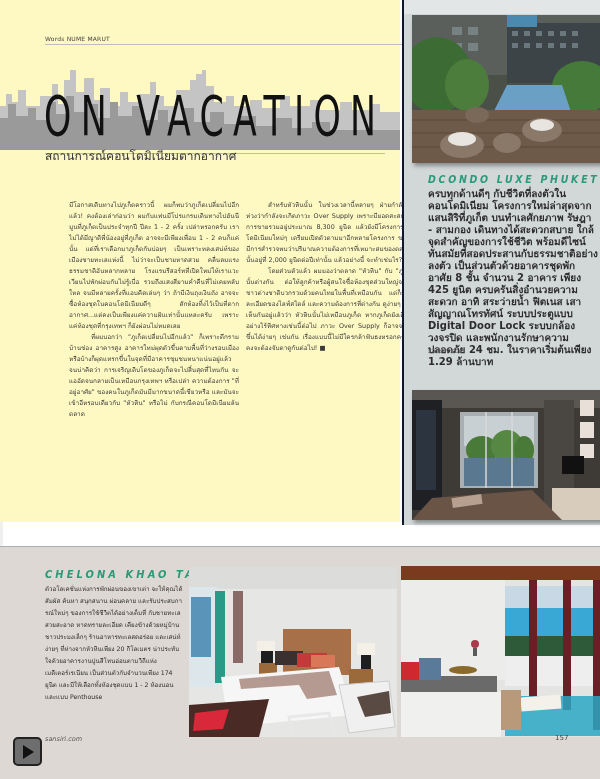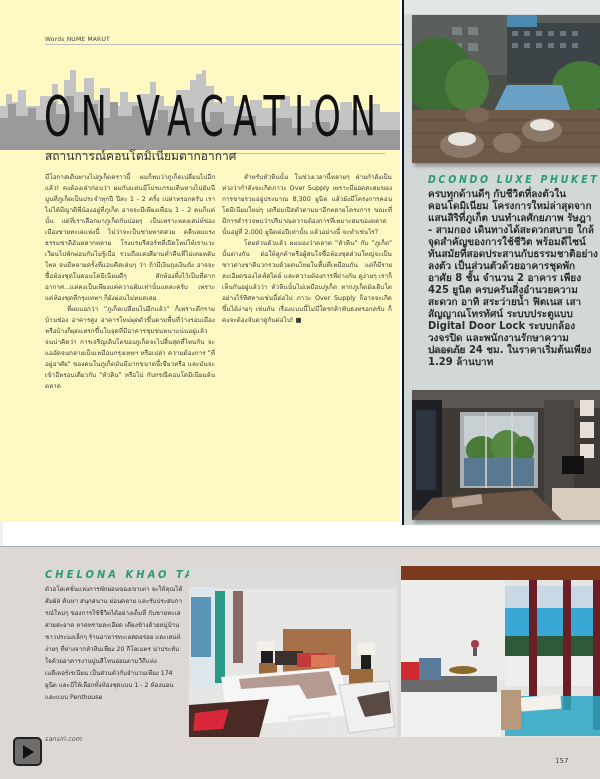--- a/index.html
+++ b/index.html
@@ -10,21 +10,21 @@
     .top { position: absolute; left: 0; top: 0; width: 400px; height: 522px; background: #fef9c3; }
     .byline { position: absolute; left: 45px; top: 35px; font-size: 6px; color: #444; letter-spacing: 0.2px; }
     .byline-rule { position: absolute; left: 45px; top: 44px; width: 360px; height: 1px; background: #bdbdbd; }
 
     .skyline { position: absolute; left: 0; top: 66px; width: 400px; height: 84px; }
     .title { position: absolute; left: 44px; top: 88px; font-family: "DejaVu Sans", sans-serif; font-size: 56px;
              letter-spacing: 15px; color: #111; font-weight: normal; transform: scaleX(0.62); transform-origin: left top; line-height: 56px; white-space: nowrap; }
     .title-rule { position: absolute; left: 45px; top: 153px; width: 340px; height: 1px; background: #bdbdbd; }
     .subtitle { position: absolute; left: 45px; top: 146px; font-size: 12px; color: #333; }
 
-    .col { position: absolute; top: 172px; width: 170px; font-size: 6.4px; line-height: 11px; color: #3a3a3a; text-align: justify; }
+    .col { position: absolute; top: 200px; width: 170px; font-size: 6.4px; line-height: 11px; color: #3a3a3a; text-align: justify; margin-left: 24px; }
     .col p { text-indent: 0; }
     .col p.ind { text-indent: 22px; }
     .col1 { left: 45px; }
     .col2 { left: 222px; }
 
     
     .right { position: absolute; left: 402px; top: 0; width: 206px; height: 525px; background: #d2d7d8; border-left: 2px solid #0f172a; }
     .right-top-strip { position: absolute; left: 0; top: 0; width: 198px; height: 14px; background: #e3e6e6; }
     .photo1 { position: absolute; left: 8px; top: 15px; width: 190px; height: 148px; overflow: hidden; box-shadow: 2px 3px 4px rgba(0,0,0,0.35); }
     .rp-heading { position: absolute; left: 24px; top: 173px; font-size: 10.5px; color: #2a9a78; font-style: italic; font-weight: bold; letter-spacing: 3px; transform: scaleX(0.9); transform-origin: left top; white-space: nowrap; }
@@ -33,21 +33,21 @@
     .photo2 { position: absolute; left: 8px; top: 390px; width: 190px; height: 130px; overflow: hidden; box-shadow: 2px 3px 4px rgba(0,0,0,0.35); }
 
     
     .bottom { position: absolute; left: 0; top: 547px; width: 600px; height: 232px; background: #ddd8d3; }
     .bottom-rule { position: absolute; left: 0; top: 546px; width: 600px; height: 1px; background: #a8b0b5; }
     .bh-heading { position: absolute; left: 45px; top: 568px; font-size: 11px; color: #2a9a78; font-style: italic; font-weight: bold; letter-spacing: 3.4px; transform: scaleX(0.9); transform-origin: left top; white-space: nowrap; }
     .bh-text { position: absolute; left: 45px; top: 583px; width: 138px; font-size: 6.2px; line-height: 12px; color: #2d2d2d; }
     .bh-url { position: absolute; left: 45px; top: 735px; font-size: 6.5px; color: #555; font-style: italic; }
     .photo3 { position: absolute; left: 189px; top: 567px; width: 208px; height: 170px; overflow: hidden; }
     .photo4 { position: absolute; left: 401px; top: 566px; width: 199px; height: 171px; overflow: hidden; }
-    .page-num { position: absolute; left: 555px; top: 757px; font-size: 7px; color: #444; }
+    .page-num { position: absolute; left: 555px; top: 734px; font-size: 7px; color: #444; }
 
     .play-btn { position: absolute; left: 13px; top: 737px; width: 29px; height: 29px; background: #6e6e6e; border: 2px solid #222;
                 border-radius: 5px; cursor: pointer; display: flex; align-items: center; justify-content: center; }
     .play-btn svg { width: 16px; height: 16px; }
     .left-edge { position: absolute; left: 0; top: 0; width: 3px; height: 779px; background: #efefef; }
   </style>
 </head>
 <body>
 
 <div class="left-edge"></div>

